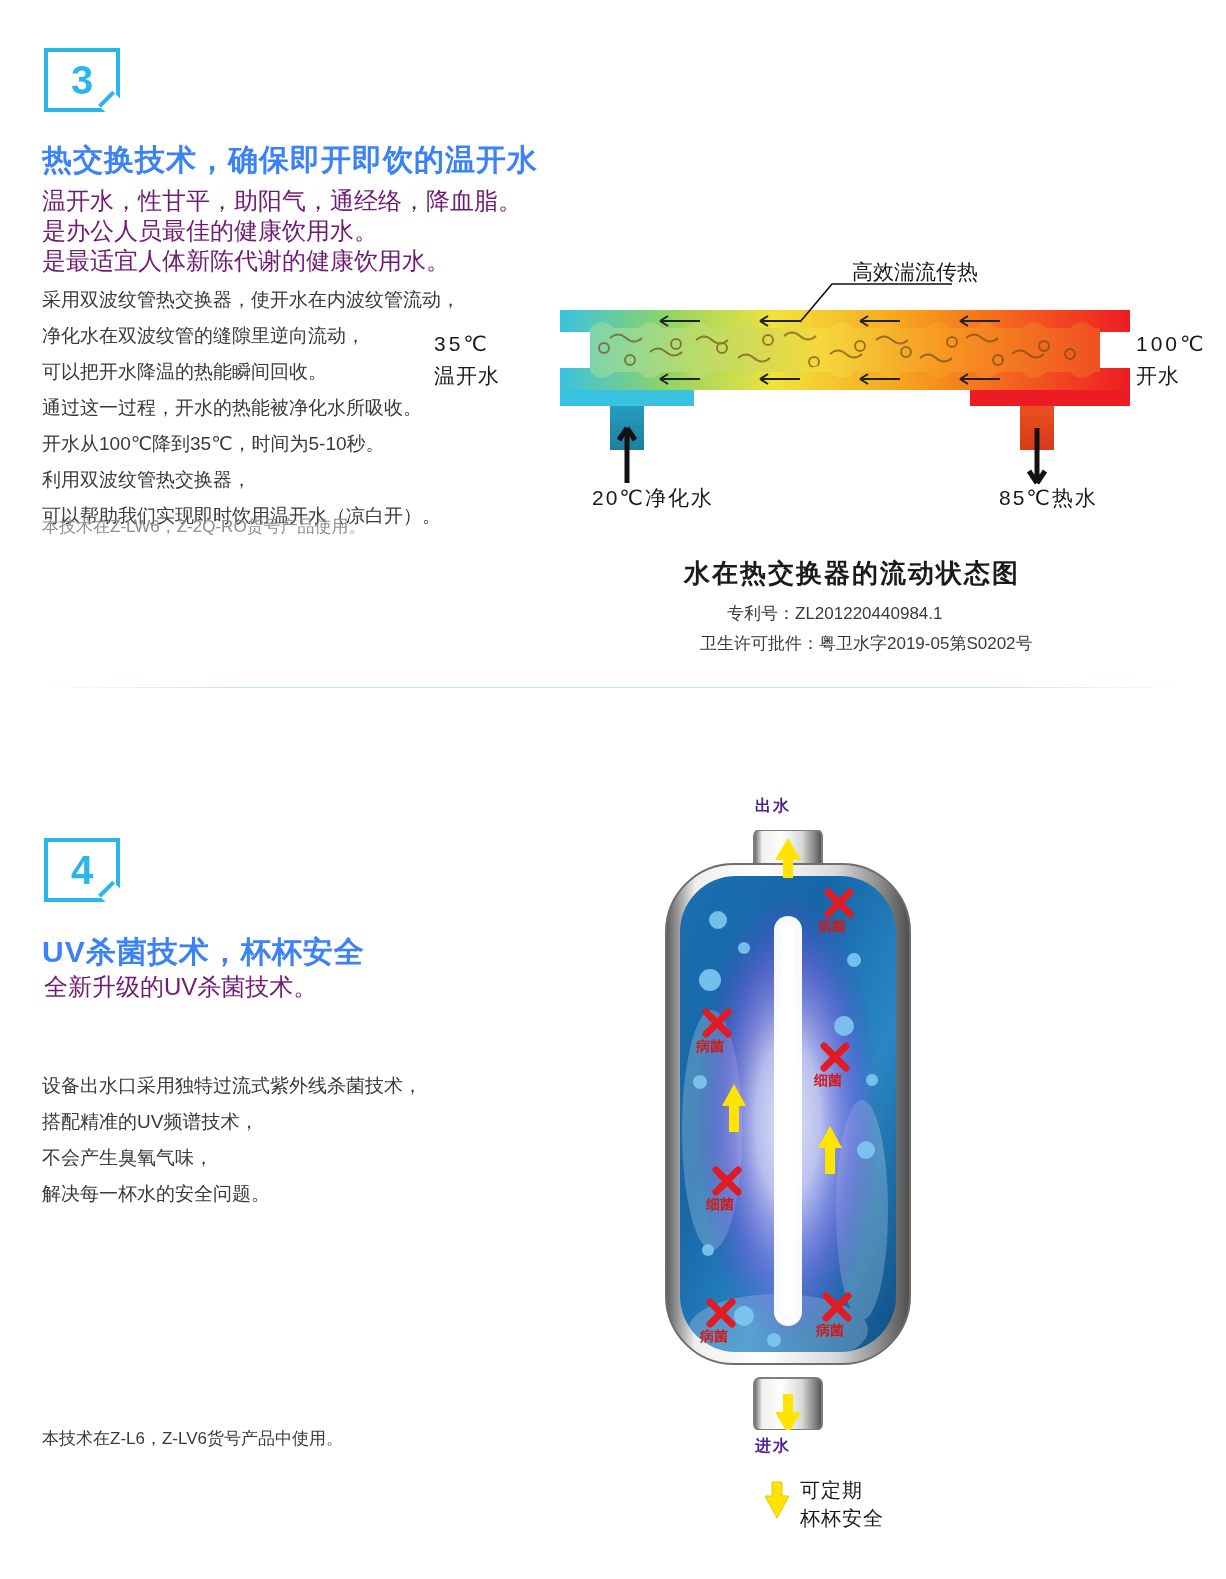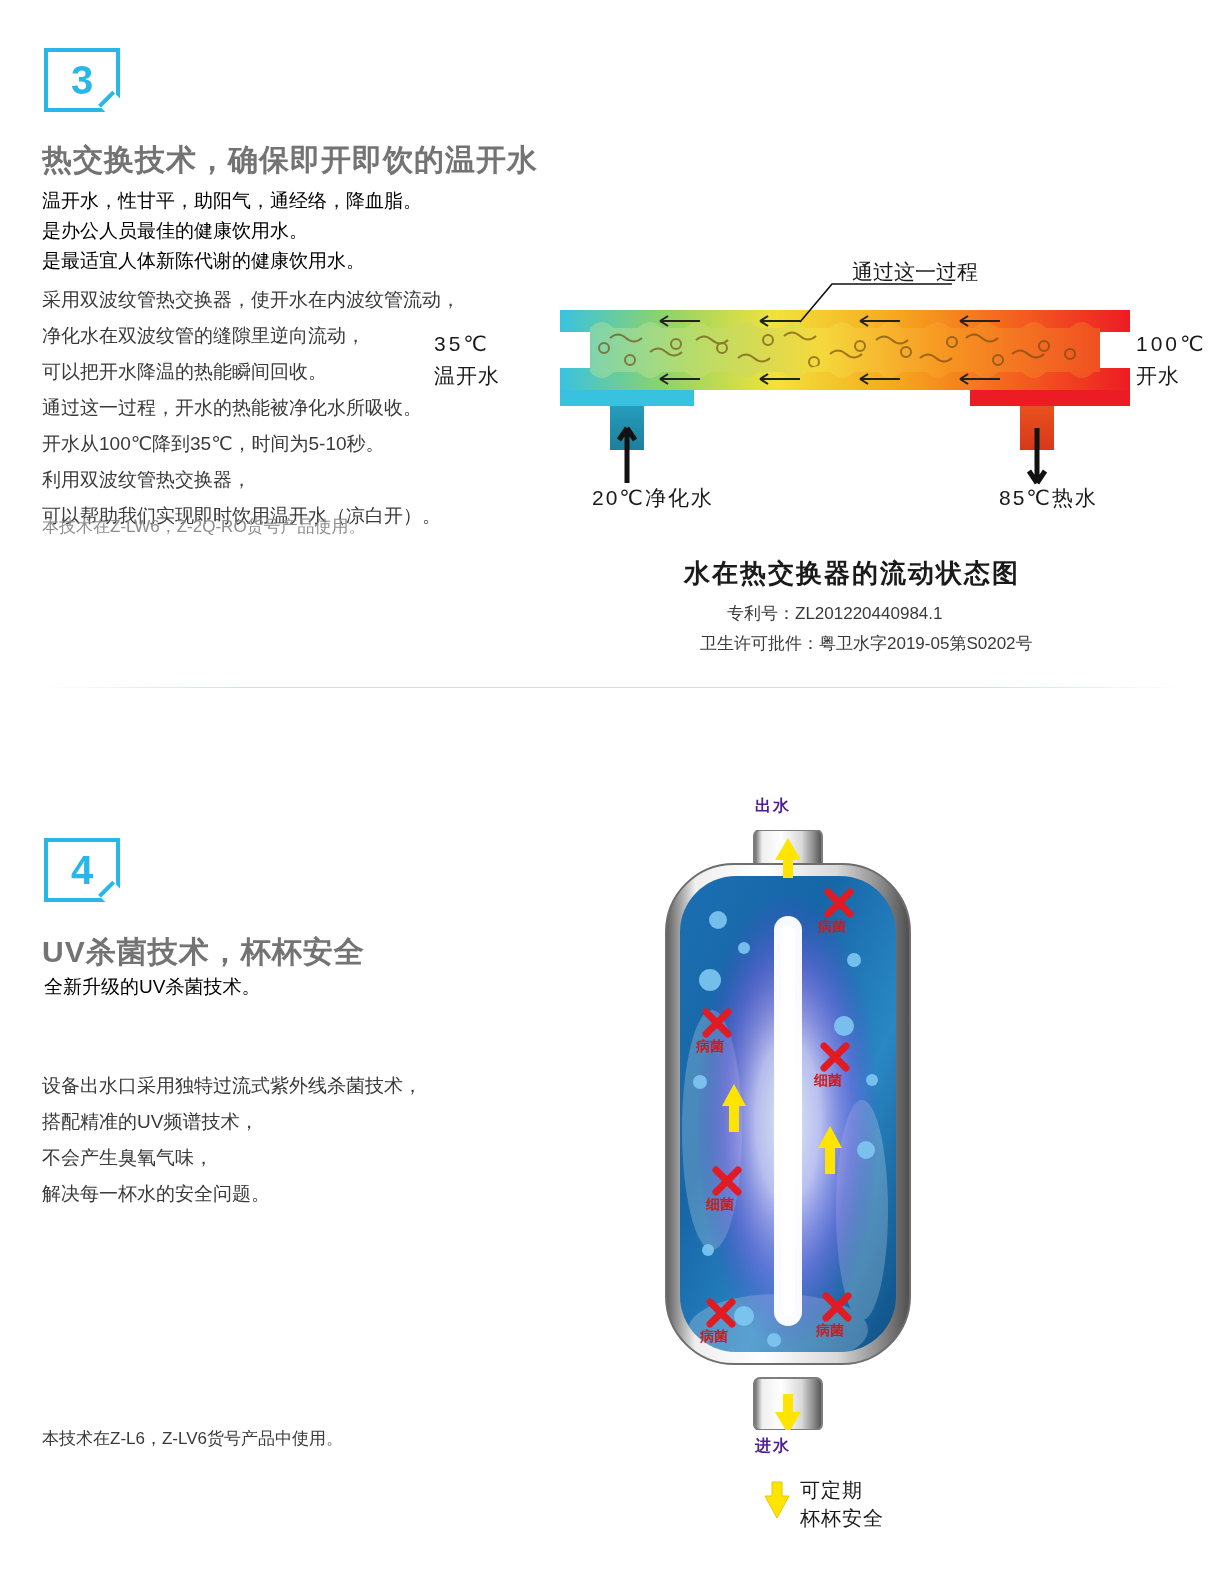--- a/index.html
+++ b/index.html
@@ -38,30 +38,30 @@
     width: 20px;
     height: 20px;
     background: #ffffff;
     border-left: 4px solid #29b6e8;
     transform: rotate(45deg) translate(7px, -1px);
     transform-origin: center;
   }
 
   .headline {
     position: absolute;
-    color: #737373;
+    color: #3b82f6;
     font-size: 30px;
     font-weight: bold;
     letter-spacing: 1px;
     white-space: nowrap;
   }
   .subline {
     position: absolute;
-    color: #000000;
-    font-size: 19px;
+    color: #701a75;
+    font-size: 24px;
     line-height: 30px;
     white-space: pre-line;
   }
   .bodytext {
     position: absolute;
     color: #3a3a3a;
     font-size: 19px;
     line-height: 36px;
     white-space: pre-line;
   }
@@ -246,21 +246,21 @@
       <path d="M400 131 H360 M360 131 l8 -5 M360 131 l8 5"></path>
       <path d="M500 131 H460 M460 131 l8 -5 M460 131 l8 5"></path>
     </g>
 
     <path d="M300 74 L332 36 L452 36" fill="none" stroke="#111" stroke-width="1.6"></path>
 
     <path d="M127 235 L127 180 M127 180 l-8 12 M127 180 l8 12" stroke="#111" stroke-width="5" fill="none"></path>
     <path d="M537 180 L537 235 M537 235 l-8 -12 M537 235 l8 -12" stroke="#111" stroke-width="5" fill="none"></path>
   </svg>
 
-  <div class="lbl" style="left:352px; top:10px; font-size:21px;">通过这一过程</div>
+  <div class="lbl" style="left:352px; top:10px; font-size:21px;">高效湍流传热</div>
 
   <div class="lbl big" style="left:-66px; top:84px; letter-spacing:3px;">35℃</div>
   <div class="lbl big" style="left:-66px; top:114px;">温开水</div>
 
   <div class="lbl big" style="left:636px; top:84px; letter-spacing:3px;">100℃</div>
   <div class="lbl big" style="left:636px; top:114px;">开水</div>
 
   <div class="lbl big" style="left:92px; top:236px; letter-spacing:2px;">20℃净化水</div>
   <div class="lbl big" style="left:499px; top:236px; letter-spacing:2px;">85℃热水</div>
 </div>

